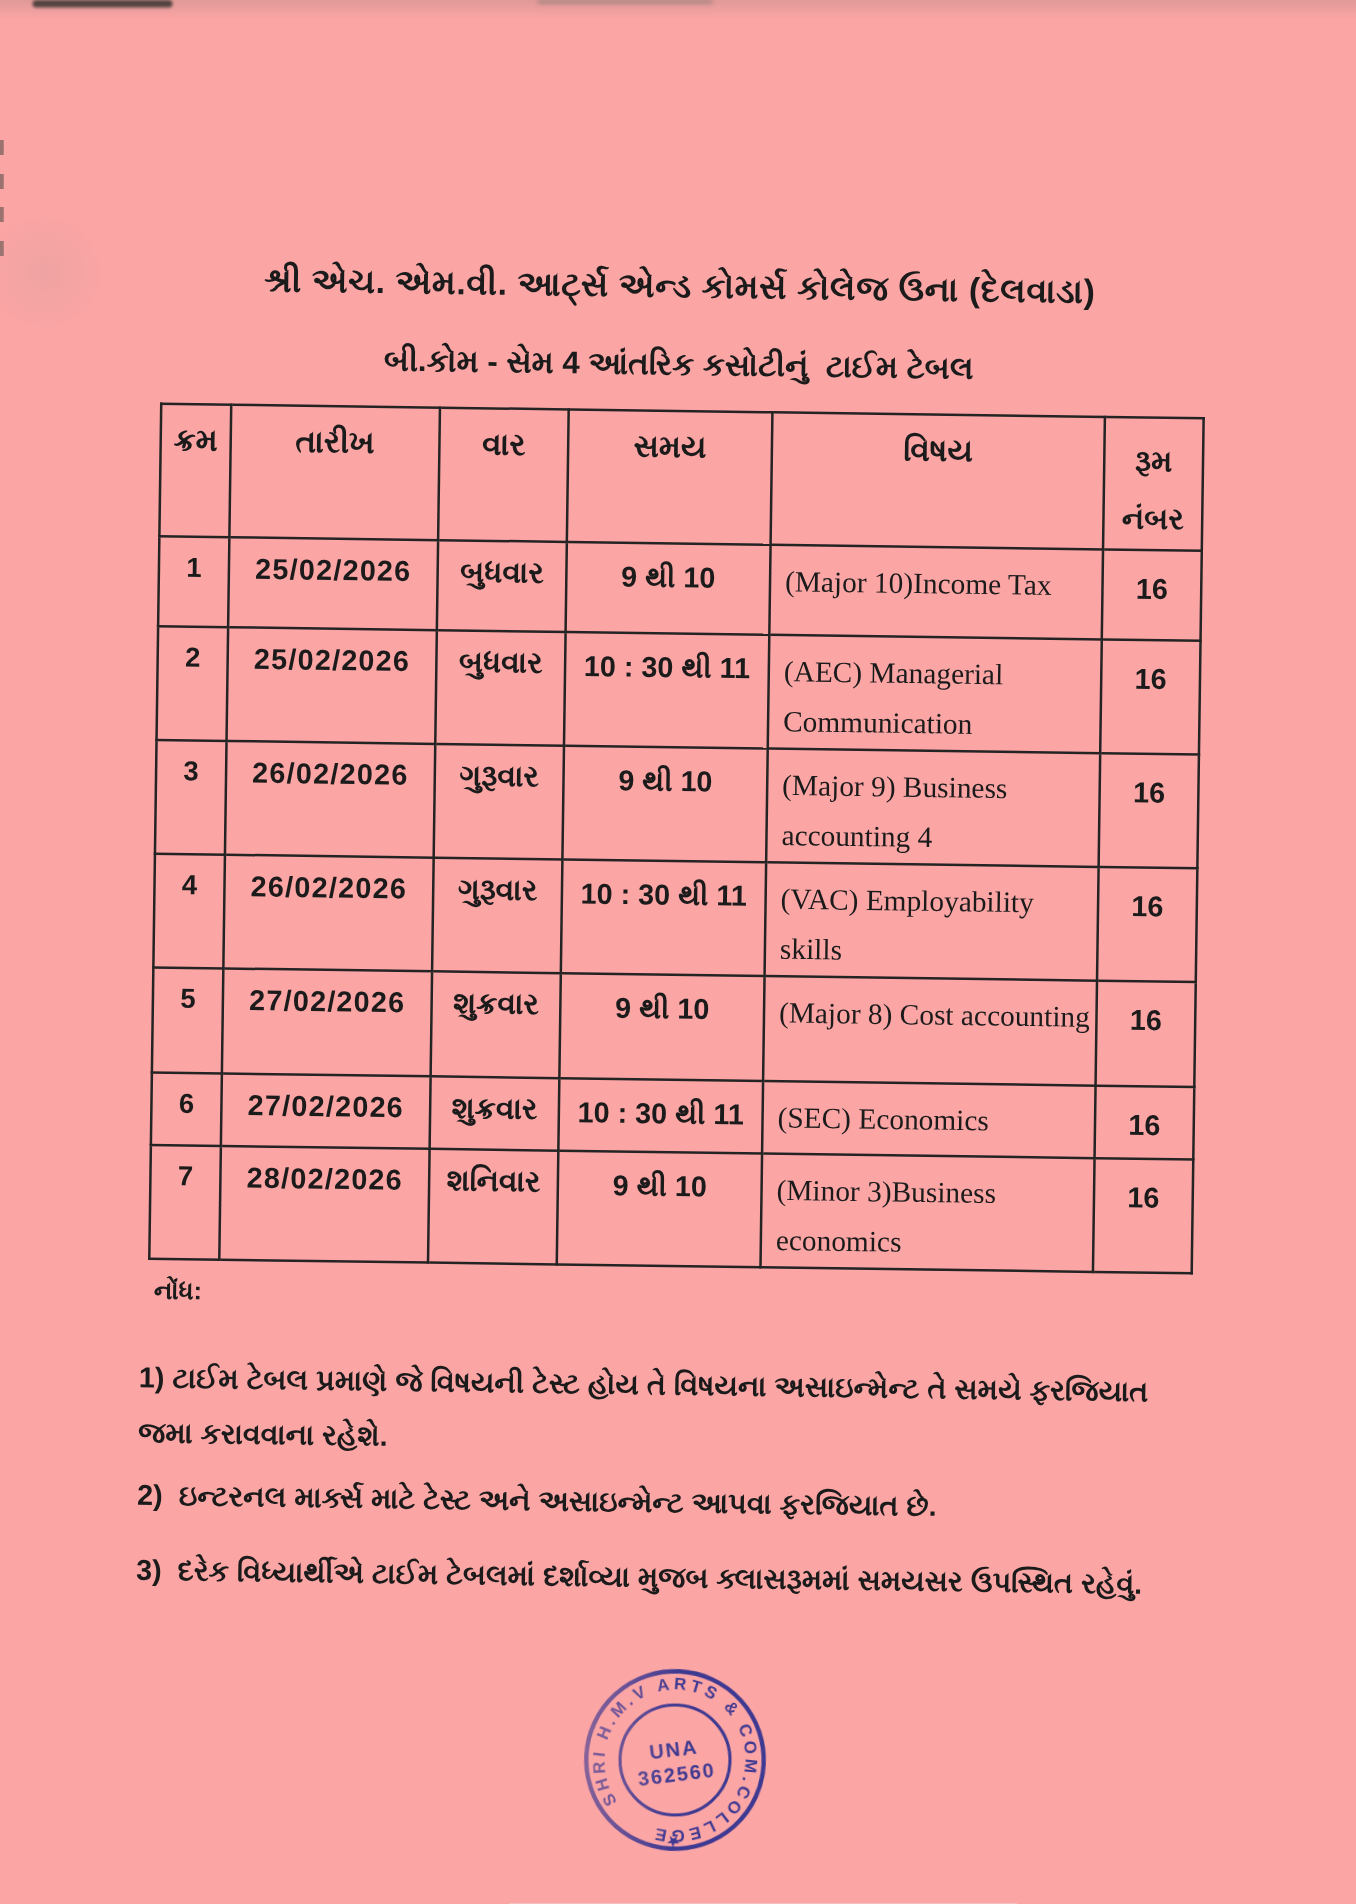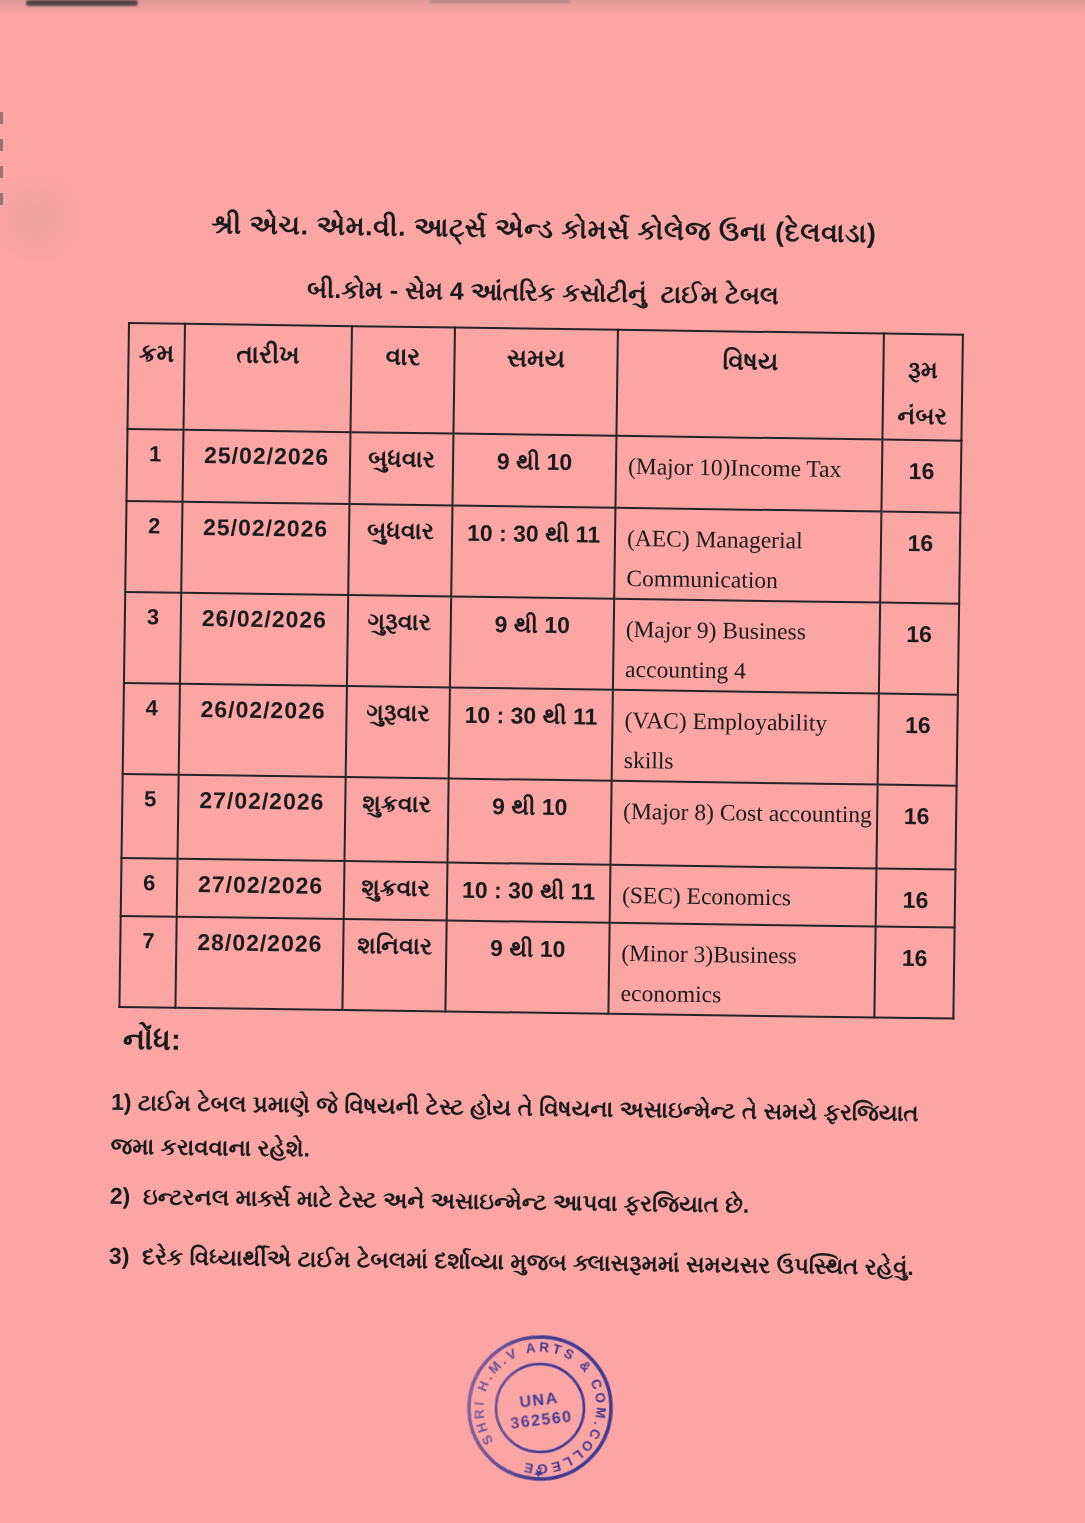--- a/index.html
+++ b/index.html
@@ -37,21 +37,21 @@
   .r1{height:72px} .r2{height:84px} .r3{height:84px} .r4{height:84px}
   .r5{height:84px} .r6{height:58px} .r7{height:90px}
   .c-no   { text-align:center; font-size:22px; font-weight:600; padding-top:11px; }
   .c-date { text-align:center; font-size:23px; font-weight:600; padding-top:11px; letter-spacing:1px; }
   .c-day  { text-align:center; font-size:24px; font-weight:600; padding-top:11px; }
   .c-time { text-align:center; font-size:23px; font-weight:600; padding-top:13px; }
   .c-sub  { font-family:"Liberation Serif", serif; font-size:23.5px; font-weight:400;
             padding:9px 4px 0 11px; line-height:40px; }
   .c-room { text-align:center; font-size:23px; font-weight:600; padding-top:17px; }
 
-  .notes-heading { position:absolute; left:133px; top:1022px; font-size:30px; font-weight:700; }
+  .notes-heading { position:absolute; left:133px; top:1022px; font-size:20px; font-weight:700; }
   .note { position:absolute; left:122px; width:828px; font-size:23px; font-weight:600;
     line-height:44px; white-space:pre-wrap; }
   .n1 { top:1080px; }
   .n2 { top:1174px; }
   .n3 { top:1234px; }
 
   .stamp { position:absolute; left:452px; top:1320px; width:176px; height:176px;
     color:#2f3190; filter:blur(0.4px); transform:rotate(3deg); opacity:.92; }
   .stamp text { fill:currentColor; }
   .ringtext { font-family:"Liberation Sans", sans-serif; font-size:13.5px; font-weight:700;

